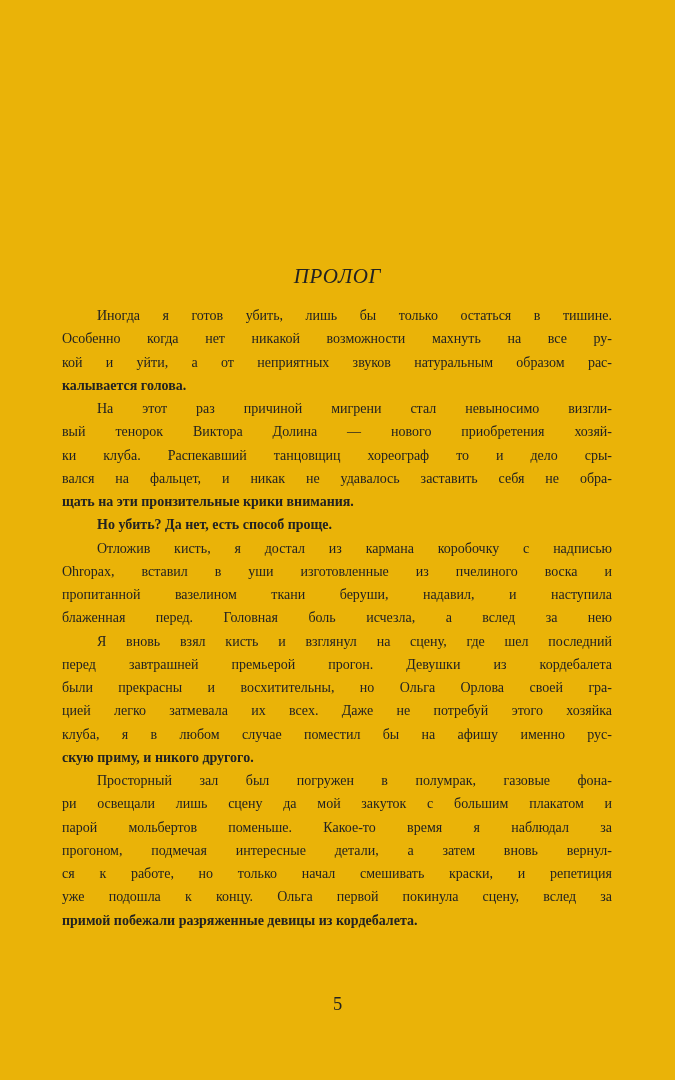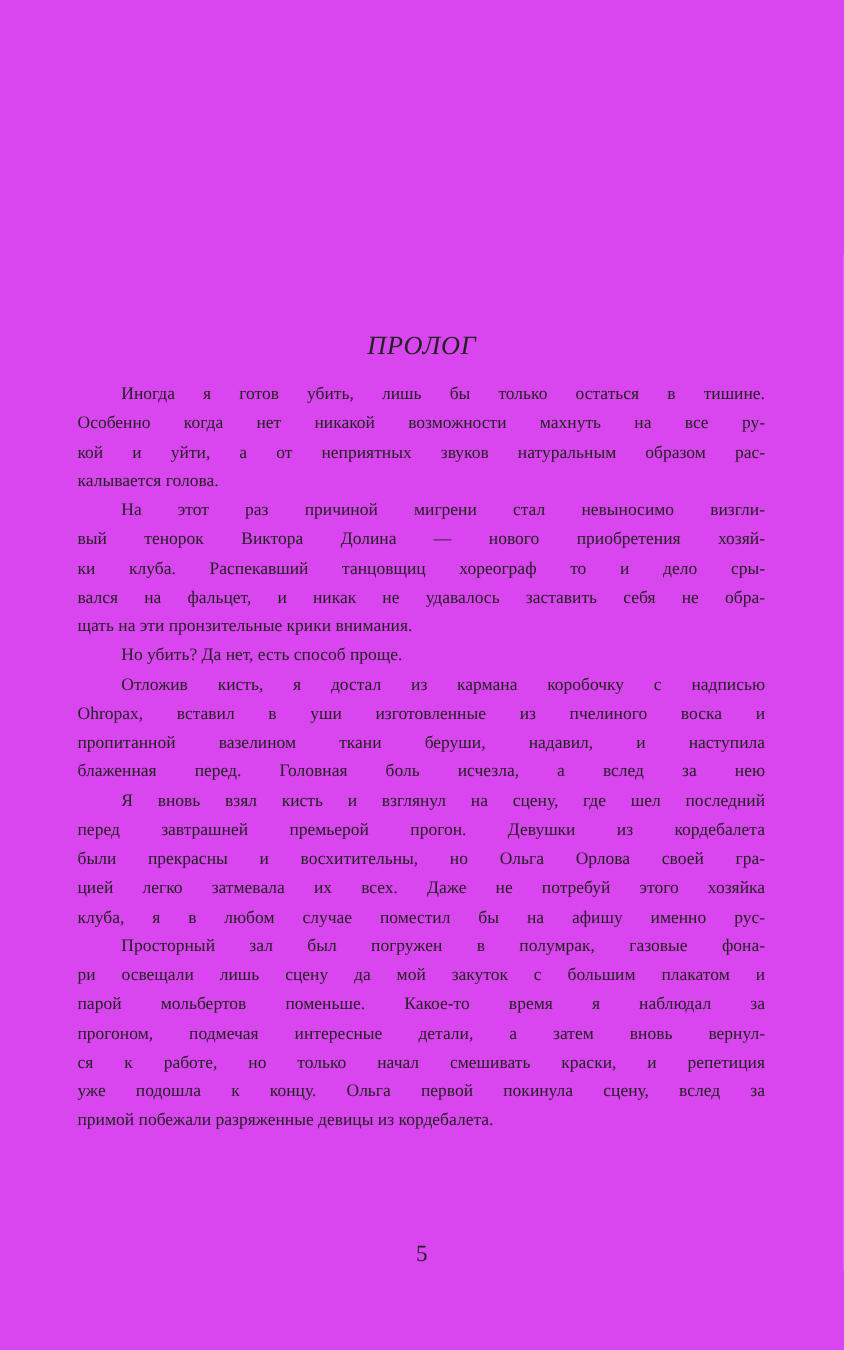--- a/index.html
+++ b/index.html
@@ -11,21 +11,21 @@
     height: 1080px;
     background: #ffffff;
     font-family: "Liberation Serif", "DejaVu Serif", serif;
     color: #222222;
     overflow: hidden;
   }
   .page {
     position: relative;
     width: 675px;
     height: 1080px;
-    background: #d946ef;
+    background: #eab308;
     overflow: hidden;
   }
   .chapter-title {
     position: absolute;
     top: 264px;
     left: 0;
     width: 675px;
     margin: 0;
     text-align: center;
     font-style: italic;
@@ -47,20 +47,21 @@
     text-align: justify;
     text-align-last: justify;
     overflow: visible;
   }
   .line.para-start {
     text-indent: 35px;
   }
   .line.para-end {
     text-align: right;
     text-align-last: left;
+    font-weight: bold;
   }
   .page-number {
     position: absolute;
     top: 993px;
     left: 0;
     width: 675px;
     text-align: center;
     font-size: 18.5px;
     line-height: 22px;
   }
@@ -84,20 +85,21 @@
       <div class="line para-start para-end">Но убить? Да нет, есть способ проще.</div>
       <div class="line para-start">Отложив кисть, я достал из кармана коробочку с надписью</div>
       <div class="line">Ohropax, вставил в уши изготовленные из пчелиного воска и</div>
       <div class="line">пропитанной вазелином ткани беруши, надавил, и наступила</div>
       <div class="line">блаженная перед. Головная боль исчезла, а вслед за нею</div>
       <div class="line para-start">Я вновь взял кисть и взглянул на сцену, где шел последний</div>
       <div class="line">перед завтрашней премьерой прогон. Девушки из кордебалета</div>
       <div class="line">были прекрасны и восхитительны, но Ольга Орлова своей гра-</div>
       <div class="line">цией легко затмевала их всех. Даже не потребуй этого хозяйка</div>
       <div class="line">клуба, я в любом случае поместил бы на афишу именно рус-</div>
+      <div class="line para-end">скую приму, и никого другого.</div>
       <div class="line para-start">Просторный зал был погружен в полумрак, газовые фона-</div>
       <div class="line">ри освещали лишь сцену да мой закуток с большим плакатом и</div>
       <div class="line">парой мольбертов поменьше. Какое-то время я наблюдал за</div>
       <div class="line">прогоном, подмечая интересные детали, а затем вновь вернул-</div>
       <div class="line">ся к работе, но только начал смешивать краски, и репетиция</div>
       <div class="line">уже подошла к концу. Ольга первой покинула сцену, вслед за</div>
       <div class="line para-end">примой побежали разряженные девицы из кордебалета.</div>
     </div>
 
   <div class="page-number">5</div>

